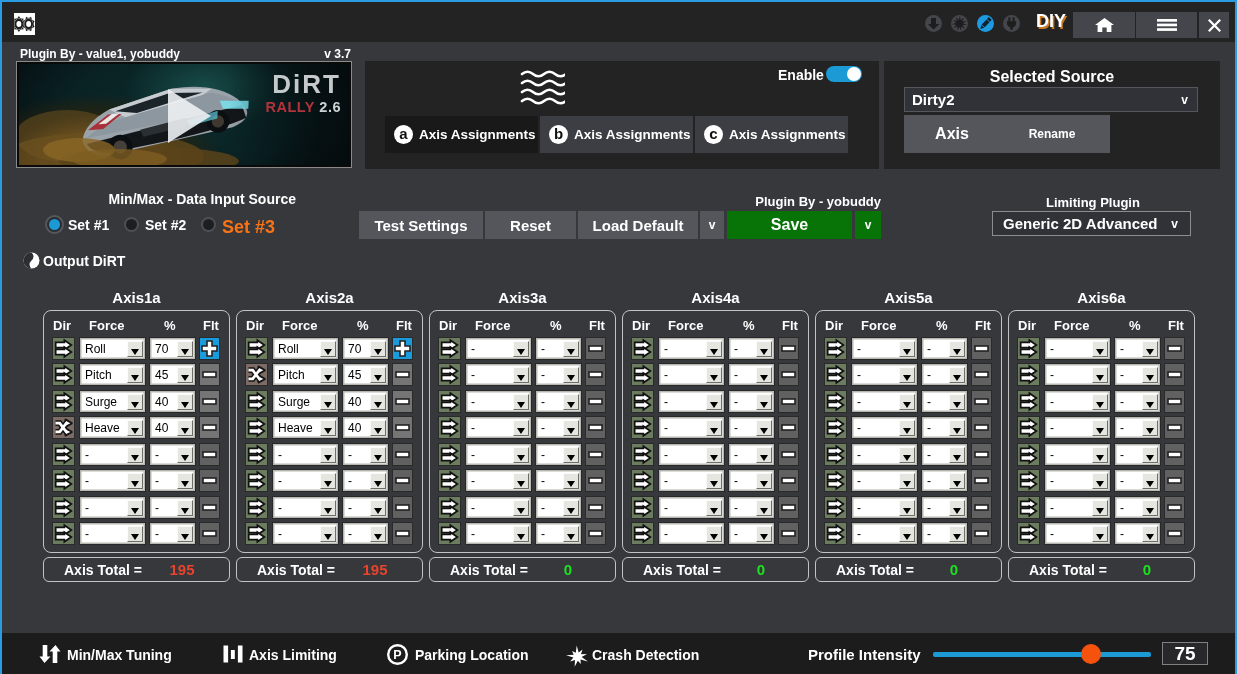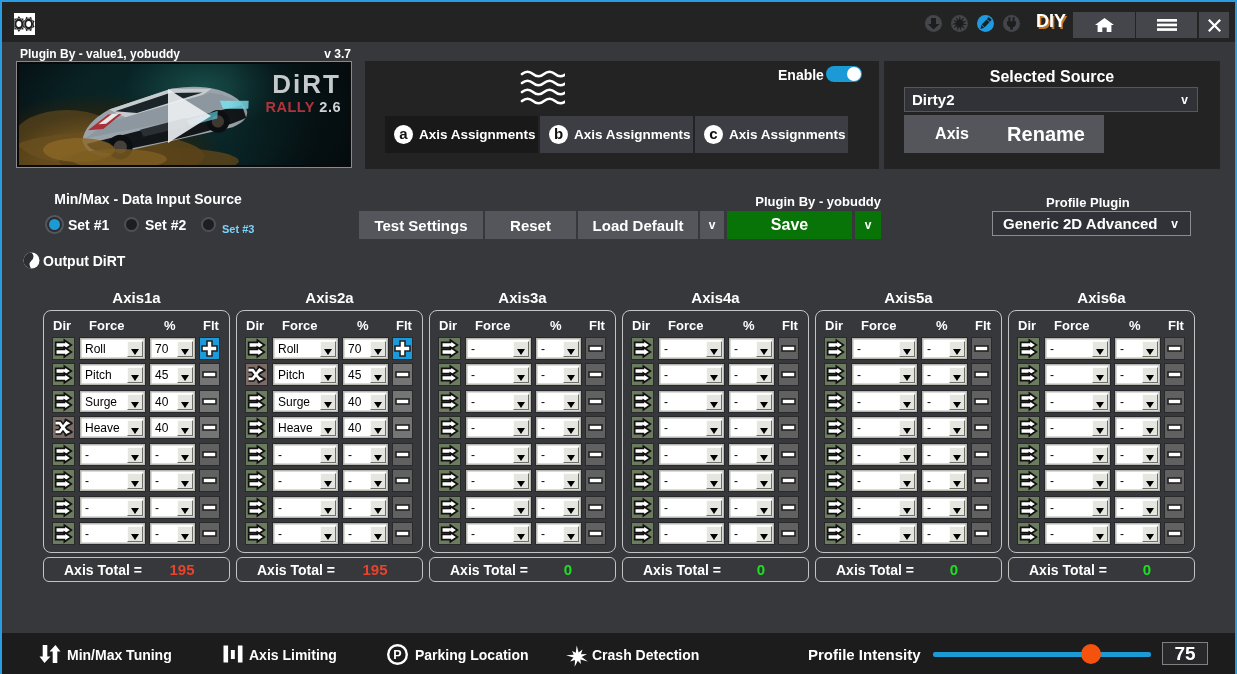--- a/index.html
+++ b/index.html
@@ -178,40 +178,40 @@
     </div>
 </div>
 
 <div class="panel" style="left:884px;top:61px;width:336px;height:108px">
   <div class="abs b" style="left:0;top:7px;width:336px;text-align:center;font-size:16px;color:#fff">Selected Source</div>
   <div class="abs" style="left:20px;top:26px;width:294px;height:25px;background:#303237;border:1px solid #55575c">
     <span class="abs b" style="left:7px;top:3px;font-size:15px;color:#fff">Dirty2</span>
     <span class="abs b" style="right:9px;top:5px;font-size:12px;color:#fff">v</span>
   </div>
   <div class="gbtn" style="left:20px;top:54px;width:96px;height:38px;font-size:16px">Axis</div>
-  <div class="gbtn" style="left:104px;top:54px;width:116px;height:38px;font-size:20px">Rename</div>
+  <div class="gbtn" style="left:110px;top:54px;width:116px;height:38px;font-size:12px">Rename</div>
 </div>
 
-<div class="abs b" style="left:0;top:191px;width:296px;text-align:center;font-size:14px;color:#fff">Min/Max - Data Input Source</div>
+<div class="abs b" style="left:0;top:191px;width:296px;text-align:right;font-size:14px;color:#fff">Min/Max - Data Input Source</div>
 <div class="radio on" style="left:47px;top:217px"></div>
 <div class="abs b" style="left:68px;top:217px;font-size:14px;color:#fff">Set #1</div>
 <div class="radio" style="left:124px;top:217px"></div>
 <div class="abs b" style="left:145px;top:217px;font-size:14px;color:#fff">Set #2</div>
 <div class="radio" style="left:201px;top:217px"></div>
-<div class="abs b" style="left:222px;top:223px;font-size:11px;color:#7dd3fc">Set #3</div>
+<div class="abs b" style="left:222px;top:217px;font-size:18px;color:#f97316">Set #3</div>
 
 <div class="abs b" style="right:356px;top:194px;font-size:13px;color:#fff">Plugin By - yobuddy</div>
 <div class="gbtn" style="left:359px;top:211px;width:124px;height:28px;font-size:15px">Test Settings</div>
 <div class="gbtn" style="left:485px;top:211px;width:91px;height:28px;font-size:15px">Reset</div>
 <div class="gbtn" style="left:578px;top:211px;width:120px;height:28px;font-size:15px">Load Default</div>
 <div class="gbtn" style="left:700px;top:211px;width:24px;height:28px;font-size:12px">v</div>
 <div class="gbtn" style="left:727px;top:211px;width:125px;height:28px;font-size:16px;background:#087408">Save</div>
 <div class="gbtn" style="left:855px;top:211px;width:26px;height:28px;font-size:12px;background:#087408">v</div>
 
-<div class="abs b" style="left:1046px;top:195px;font-size:13px;color:#fff">Profile Plugin</div>
+<div class="abs b" style="left:1046px;top:195px;font-size:13px;color:#fff">Limiting Plugin</div>
 <div class="abs" style="left:992px;top:211px;width:199px;height:25px;background:#303237;border:1px solid #8a8c90">
   <span class="abs b" style="left:10px;top:3px;font-size:15px;color:#fff">Generic 2D Advanced</span>
   <span class="abs b" style="right:12px;top:5px;font-size:12px;color:#fff">v</span>
 </div>
 
 <div class="abs" style="left:23px;top:252px"><svg width="17" height="17" viewBox="0 0 17 17">
       <circle cx="8.5" cy="8.5" r="8" fill="#fff"></circle>
       <path d="M8.5 .5 A8 8 0 0 0 8.5 16.5 Q4.5 12.5 8.5 8.5 Q12.5 4.5 8.5 .5 Z" fill="#2c2e33"></path>
     </svg></div>
 <div class="abs b" style="left:43px;top:253px;font-size:14px;color:#fff">Output DiRT</div>

